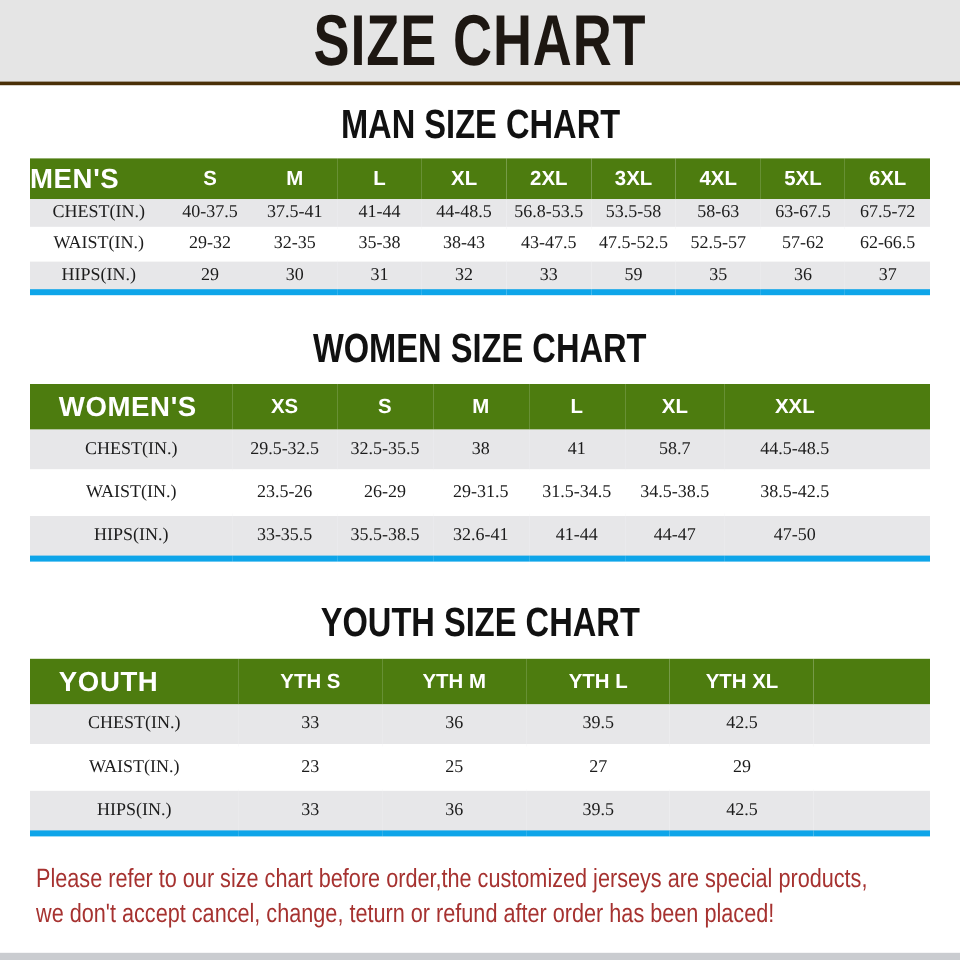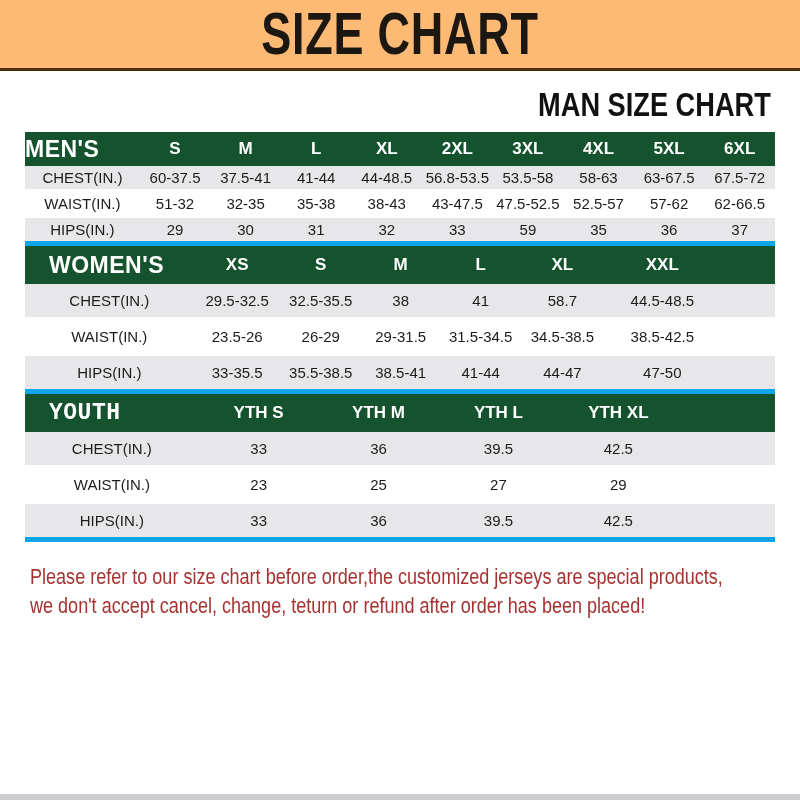--- a/index.html
+++ b/index.html
@@ -6,36 +6,36 @@
   body{
     width:800px;height:800px;
     background:#ffffff;
     font-family:"Liberation Sans", sans-serif;
     position:relative;
     overflow:hidden;
   }
   
   .banner{
     height:68px;
-    background:#fdba74;
+    background:#e5e5e5;
     border-bottom:3px solid #4A3008;
     display:flex;align-items:center;justify-content:center;
   }
   .banner h1{
     margin:0;
     font-size:60px;
     font-weight:bold;
     line-height:1;
     color:#1D1712;
     transform:scaleX(0.75);
     letter-spacing:1px;
     white-space:nowrap;
   }
   
-  .sec-title-wrap{text-align:right;}
+  .sec-title-wrap{text-align:center;}
   .sec-title{
     display:inline-block;
     margin:0;
     font-size:34px;
     font-weight:bold;
     color:#111111;
     transform:scaleX(0.8);
     line-height:1.1;
     white-space:nowrap;
   }
@@ -43,21 +43,21 @@
   .sec--women .sec-title-wrap{margin:27px 0 9px;}
   .sec--youth .sec-title-wrap{margin:33px 0 11px;}
   
   .chart{width:750px;margin:0 auto;}
   table{
     width:100%;
     border-collapse:collapse;
     table-layout:fixed;
   }
   thead th{
-    background:#14532d;
+    background:#4d7c0f;
     color:#FFFFFF;
     font-size:17px;
     font-weight:bold;
     text-align:center;
     padding:8px 0;
     line-height:22px;
     border:0;
   }
   thead th.group-label{
     text-align:left;
@@ -66,36 +66,36 @@
     letter-spacing:0.5px;
   }
   tbody td{
     font-size:15px;
     color:#1C1C1C;
     text-align:center;
     padding:8px 0;
     line-height:17px;
   }
   tbody tr:nth-child(odd){background:#E7E7E9;}
-  tbody tr{border-bottom:3px solid #FFFFFF;}
+  tbody tr{border-bottom:3px solid #FFFFFF;font-family:Liberation Serif, serif;}
   tbody tr:last-child{border-bottom:5px solid #0ea5e9;}
   
   .t-men thead th{padding:6px 0;}
   .t-men tbody td{padding:3px 0;}
   
   .t-men   th.group-label{width:15.3%;}
   .t-women th.group-label{width:20%;}
   .t-women th:nth-child(2){width:12%;}
   .t-women th:nth-child(3){width:11%;}
   .t-women th:nth-child(4){width:11%;}
   .t-women th:nth-child(5){width:11%;}
   .t-women th:nth-child(6){width:11.5%;}
   .t-women th:nth-child(7){width:16%;}
   .t-women th.filler{width:7.5%;}
-  .t-youth th.group-label{width:20.7%;font-family:Liberation Mono, monospace;}
+  .t-youth th.group-label{width:20.7%;}
   .t-youth th:nth-child(2),
   .t-youth th:nth-child(3),
   .t-youth th:nth-child(4),
   .t-youth th:nth-child(5){width:16.5%;}
   .t-youth th.filler{width:13.3%;}
   
   .note{
     margin-top:20px;
     padding-left:30px;
   }
@@ -141,33 +141,33 @@
               <th class="col-head">2XL</th>
               <th class="col-head">3XL</th>
               <th class="col-head">4XL</th>
               <th class="col-head">5XL</th>
               <th class="col-head">6XL</th>
             </tr>
           </thead>
           <tbody>
             <tr>
               <td class="row-label">CHEST(IN.)</td>
-              <td class="val">60-37.5</td>
+              <td class="val">40-37.5</td>
               <td class="val">37.5-41</td>
               <td class="val">41-44</td>
               <td class="val">44-48.5</td>
               <td class="val">56.8-53.5</td>
               <td class="val">53.5-58</td>
               <td class="val">58-63</td>
               <td class="val">63-67.5</td>
               <td class="val">67.5-72</td>
             </tr>
             <tr>
               <td class="row-label">WAIST(IN.)</td>
-              <td class="val">51-32</td>
+              <td class="val">29-32</td>
               <td class="val">32-35</td>
               <td class="val">35-38</td>
               <td class="val">38-43</td>
               <td class="val">43-47.5</td>
               <td class="val">47.5-52.5</td>
               <td class="val">52.5-57</td>
               <td class="val">57-62</td>
               <td class="val">62-66.5</td>
             </tr>
             <tr>
@@ -181,20 +181,23 @@
               <td class="val">35</td>
               <td class="val">36</td>
               <td class="val">37</td>
             </tr>
           </tbody>
         </table>
     </div>
   </section>
 
   <section class="sec--women">
+    <div class="sec-title-wrap">
+      <h2 class="sec-title">WOMEN SIZE CHART</h2>
+    </div>
     <div class="chart">
       <table class="t-women">
           <thead>
             <tr>
               <th class="group-label">WOMEN'S</th>
               <th class="col-head">XS</th>
               <th class="col-head">S</th>
               <th class="col-head">M</th>
               <th class="col-head">L</th>
               <th class="col-head">XL</th>
@@ -220,32 +223,35 @@
               <td class="val">29-31.5</td>
               <td class="val">31.5-34.5</td>
               <td class="val">34.5-38.5</td>
               <td class="val">38.5-42.5</td>
               <td class="filler"></td>
             </tr>
             <tr>
               <td class="row-label">HIPS(IN.)</td>
               <td class="val">33-35.5</td>
               <td class="val">35.5-38.5</td>
-              <td class="val">38.5-41</td>
+              <td class="val">32.6-41</td>
               <td class="val">41-44</td>
               <td class="val">44-47</td>
               <td class="val">47-50</td>
               <td class="filler"></td>
             </tr>
           </tbody>
         </table>
     </div>
   </section>
 
   <section class="sec--youth">
+    <div class="sec-title-wrap">
+      <h2 class="sec-title">YOUTH SIZE CHART</h2>
+    </div>
     <div class="chart">
       <table class="t-youth">
           <thead>
             <tr>
               <th class="group-label">YOUTH</th>
               <th class="col-head">YTH S</th>
               <th class="col-head">YTH M</th>
               <th class="col-head">YTH L</th>
               <th class="col-head">YTH XL</th>
               <th class="filler"></th>

